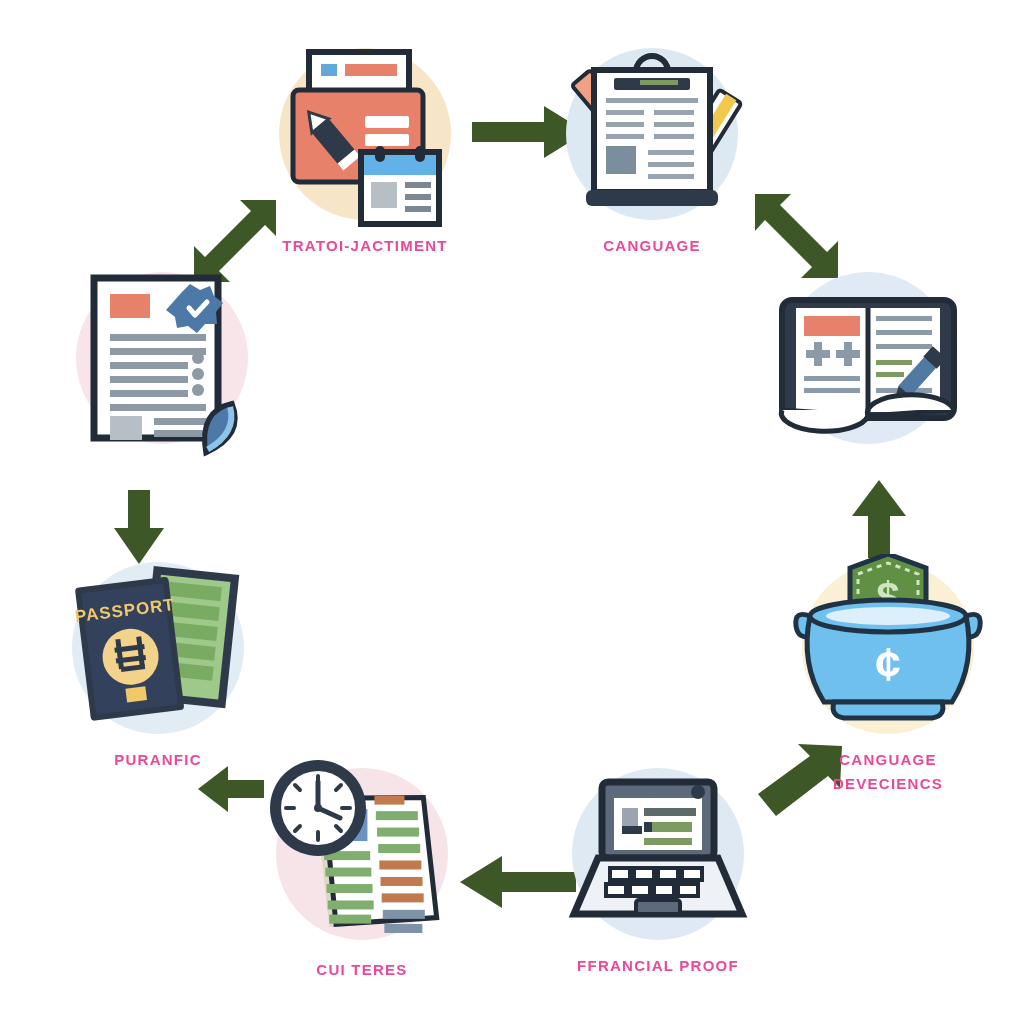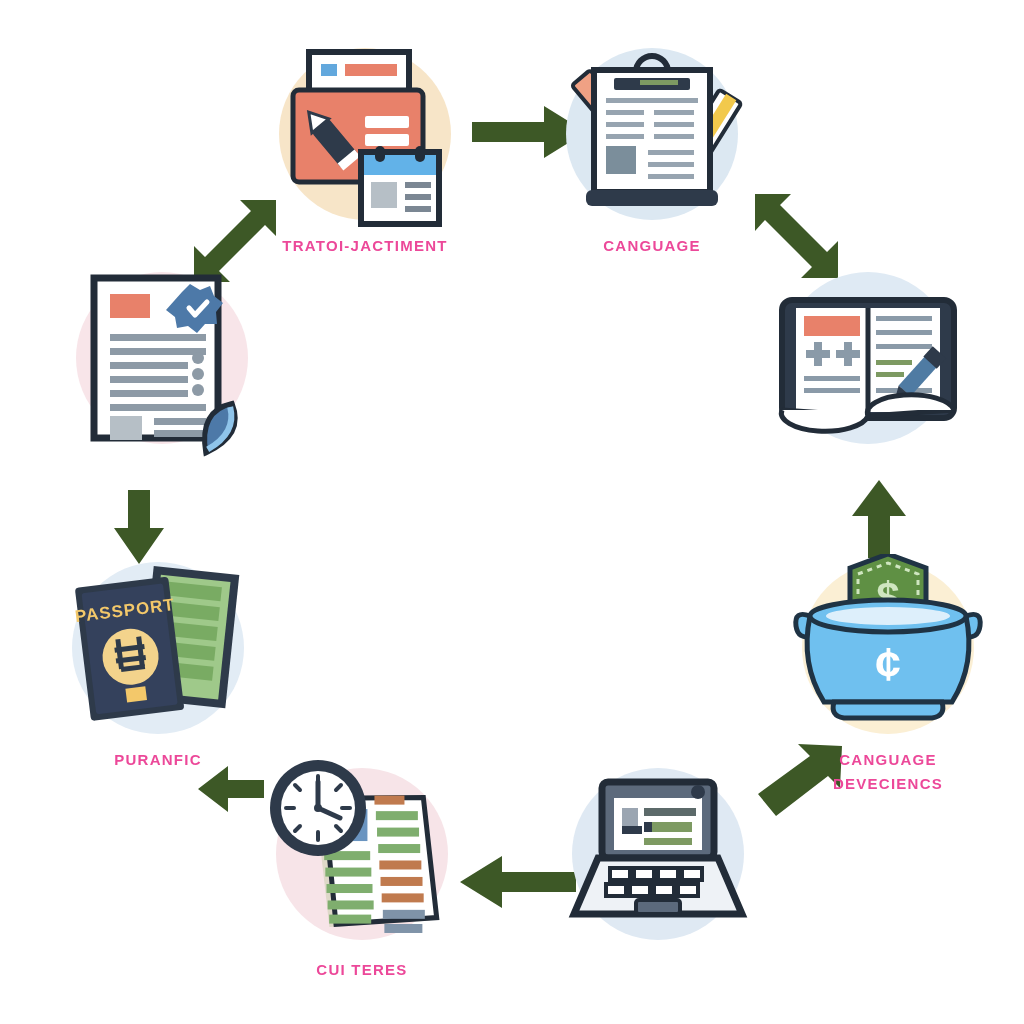--- a/index.html
+++ b/index.html
@@ -239,20 +239,21 @@
           <rect x="76" y="108" width="20" height="12"></rect>
         <rect x="100" y="108" width="20" height="12"></rect>
           <rect x="124" y="108" width="20" height="12"></rect>
         <rect x="48" y="124" width="20" height="12"></rect>
           <rect x="72" y="124" width="20" height="12"></rect>
         <rect x="96" y="124" width="20" height="12"></rect>
           <rect x="120" y="124" width="20" height="12"></rect>
       </g>
       <rect x="78" y="140" width="44" height="14" rx="3" fill="#5c6a7c" stroke="#222c38" stroke-width="4"></rect>
     </svg>
+    <div class="node-label">FFRANCIAL PROOF</div>
   </div>
 
   <div class="node" style="left:262px;top:768px;">
     <div class="disc" style="background:#f7e4e8;"></div>
     <svg class="art" viewBox="0 0 200 196">
       <g transform="rotate(10 112 110)">
         <path d="M42 52 L140 34 L176 150 L78 174 Z" fill="#ded8c8"></path>
         <path d="M50 48 L148 30 L182 146 L84 170 Z" fill="#ffffff" stroke="#222c38" stroke-width="5"></path>
         <rect x="62" y="54" width="36" height="32" fill="#6a94c0" transform="rotate(-10 80 70)"></rect>
         <g fill="#7fae6e">

